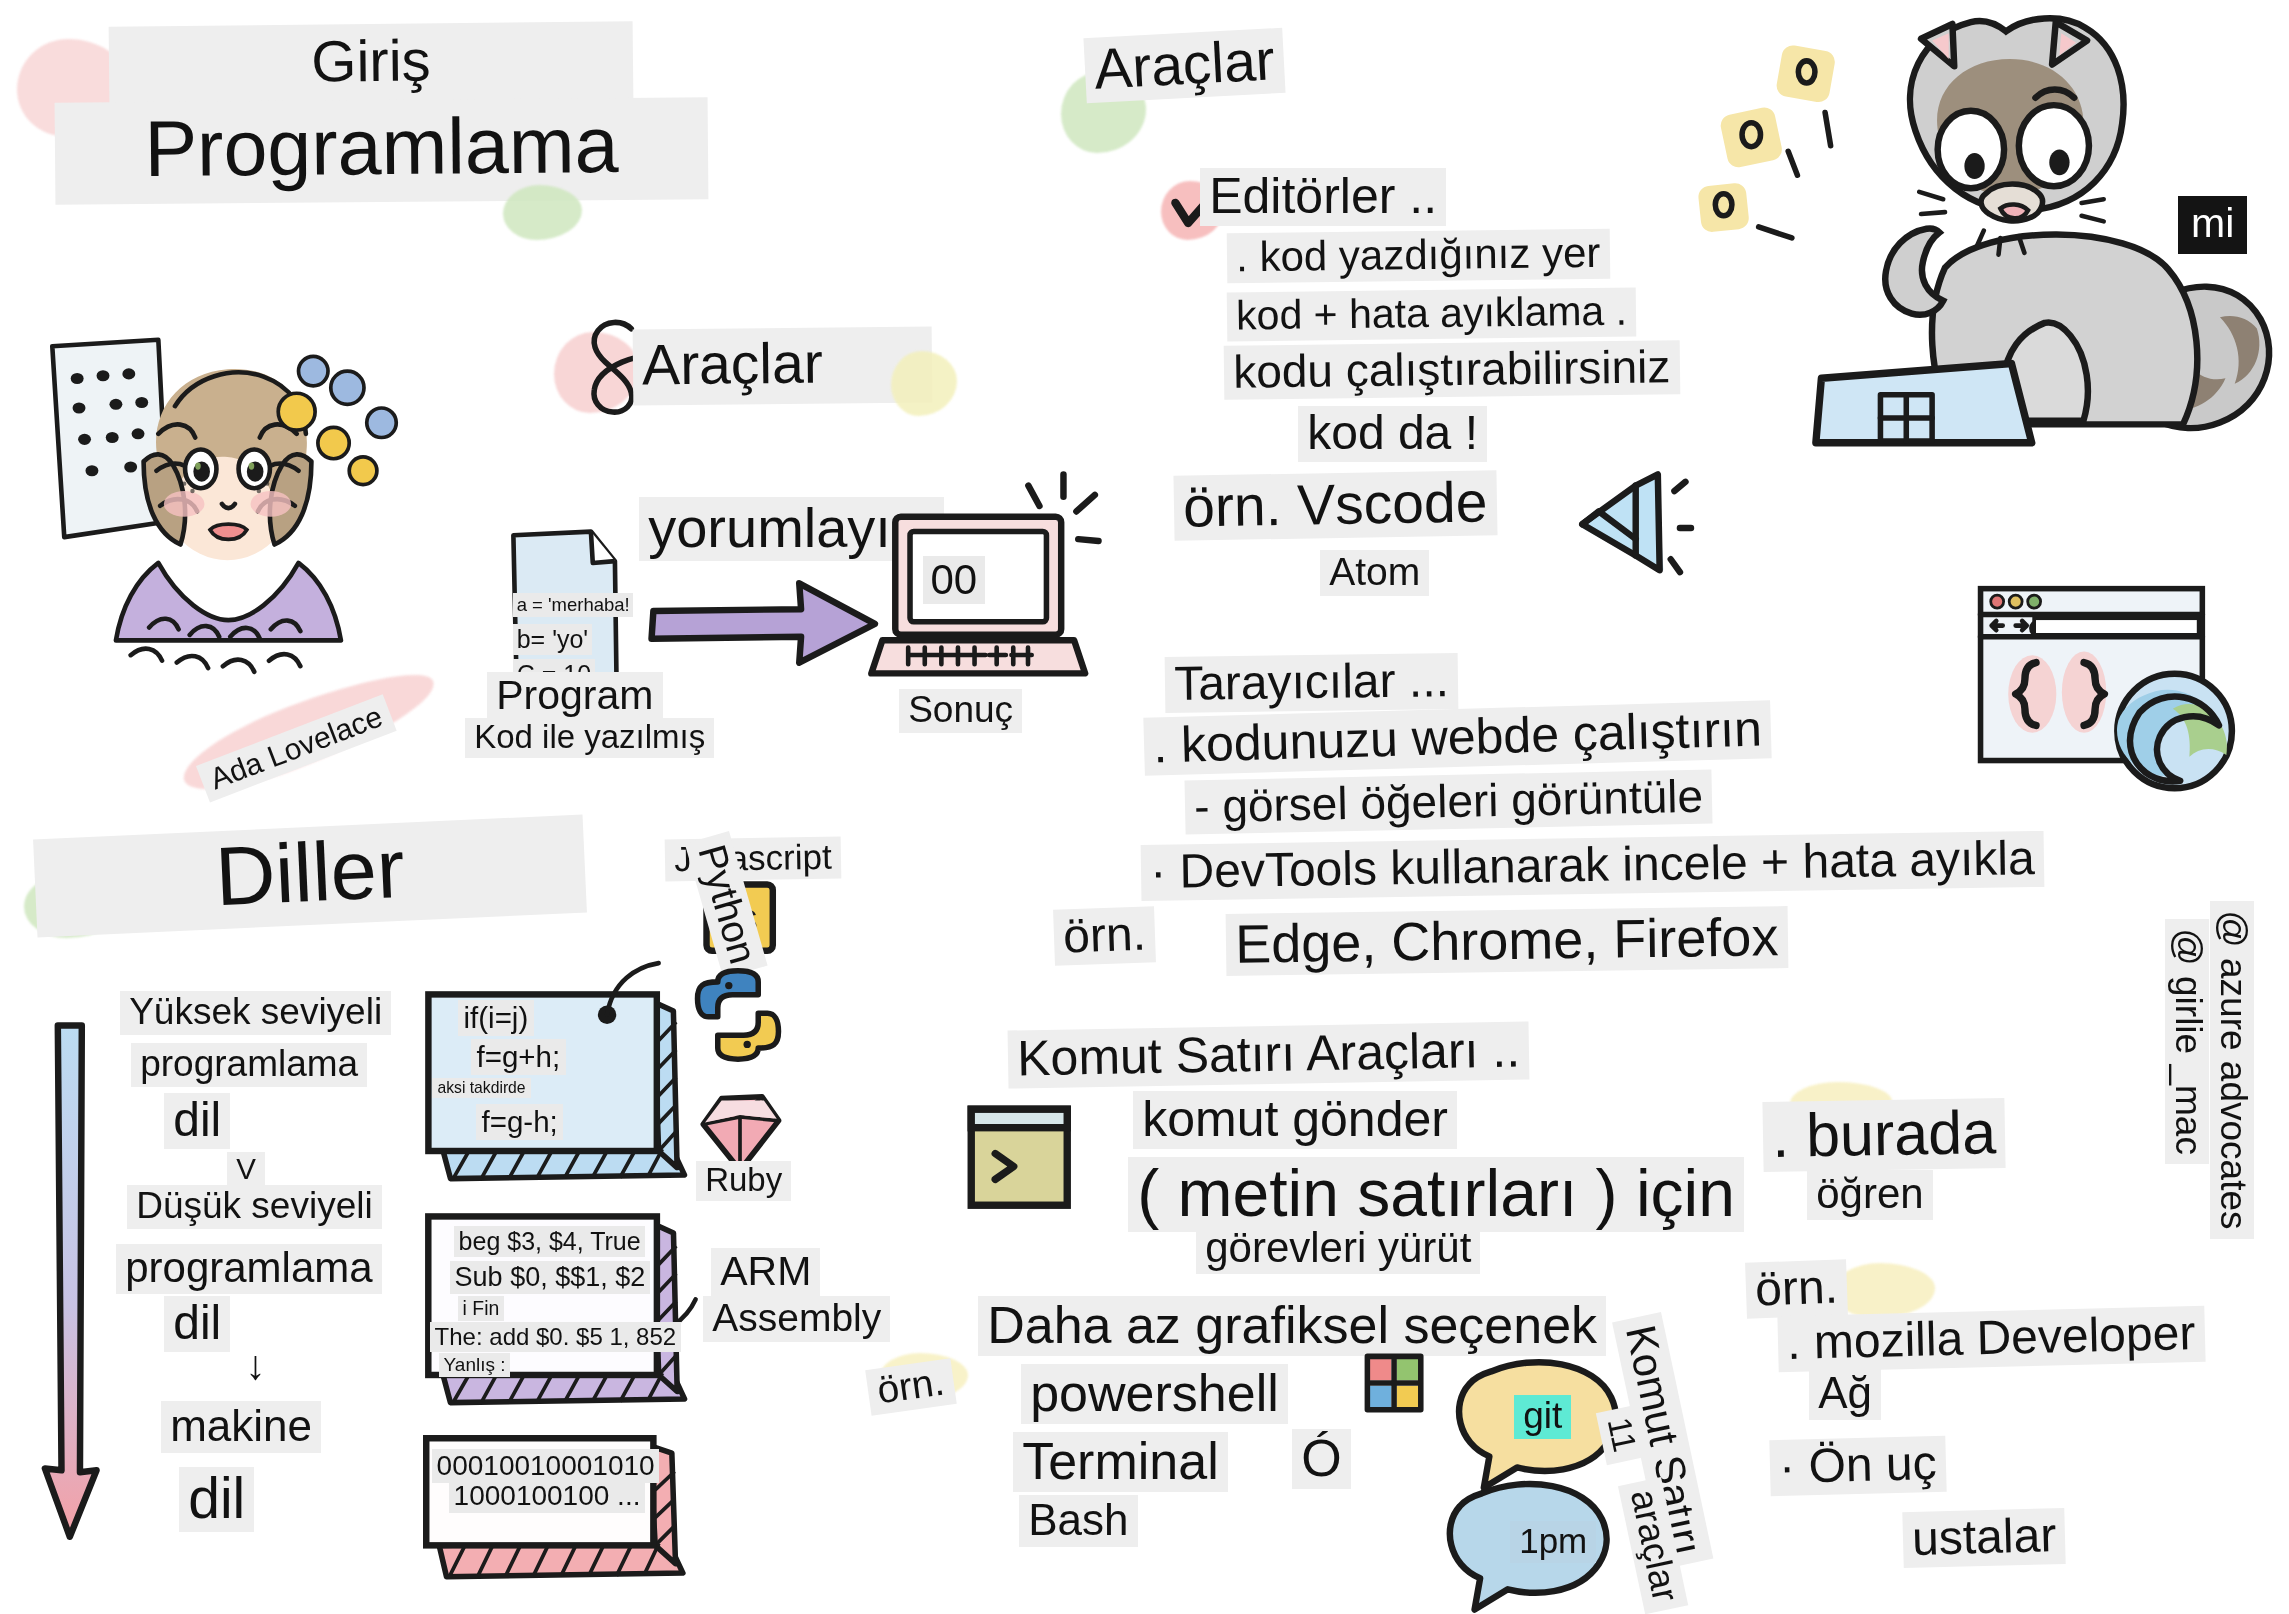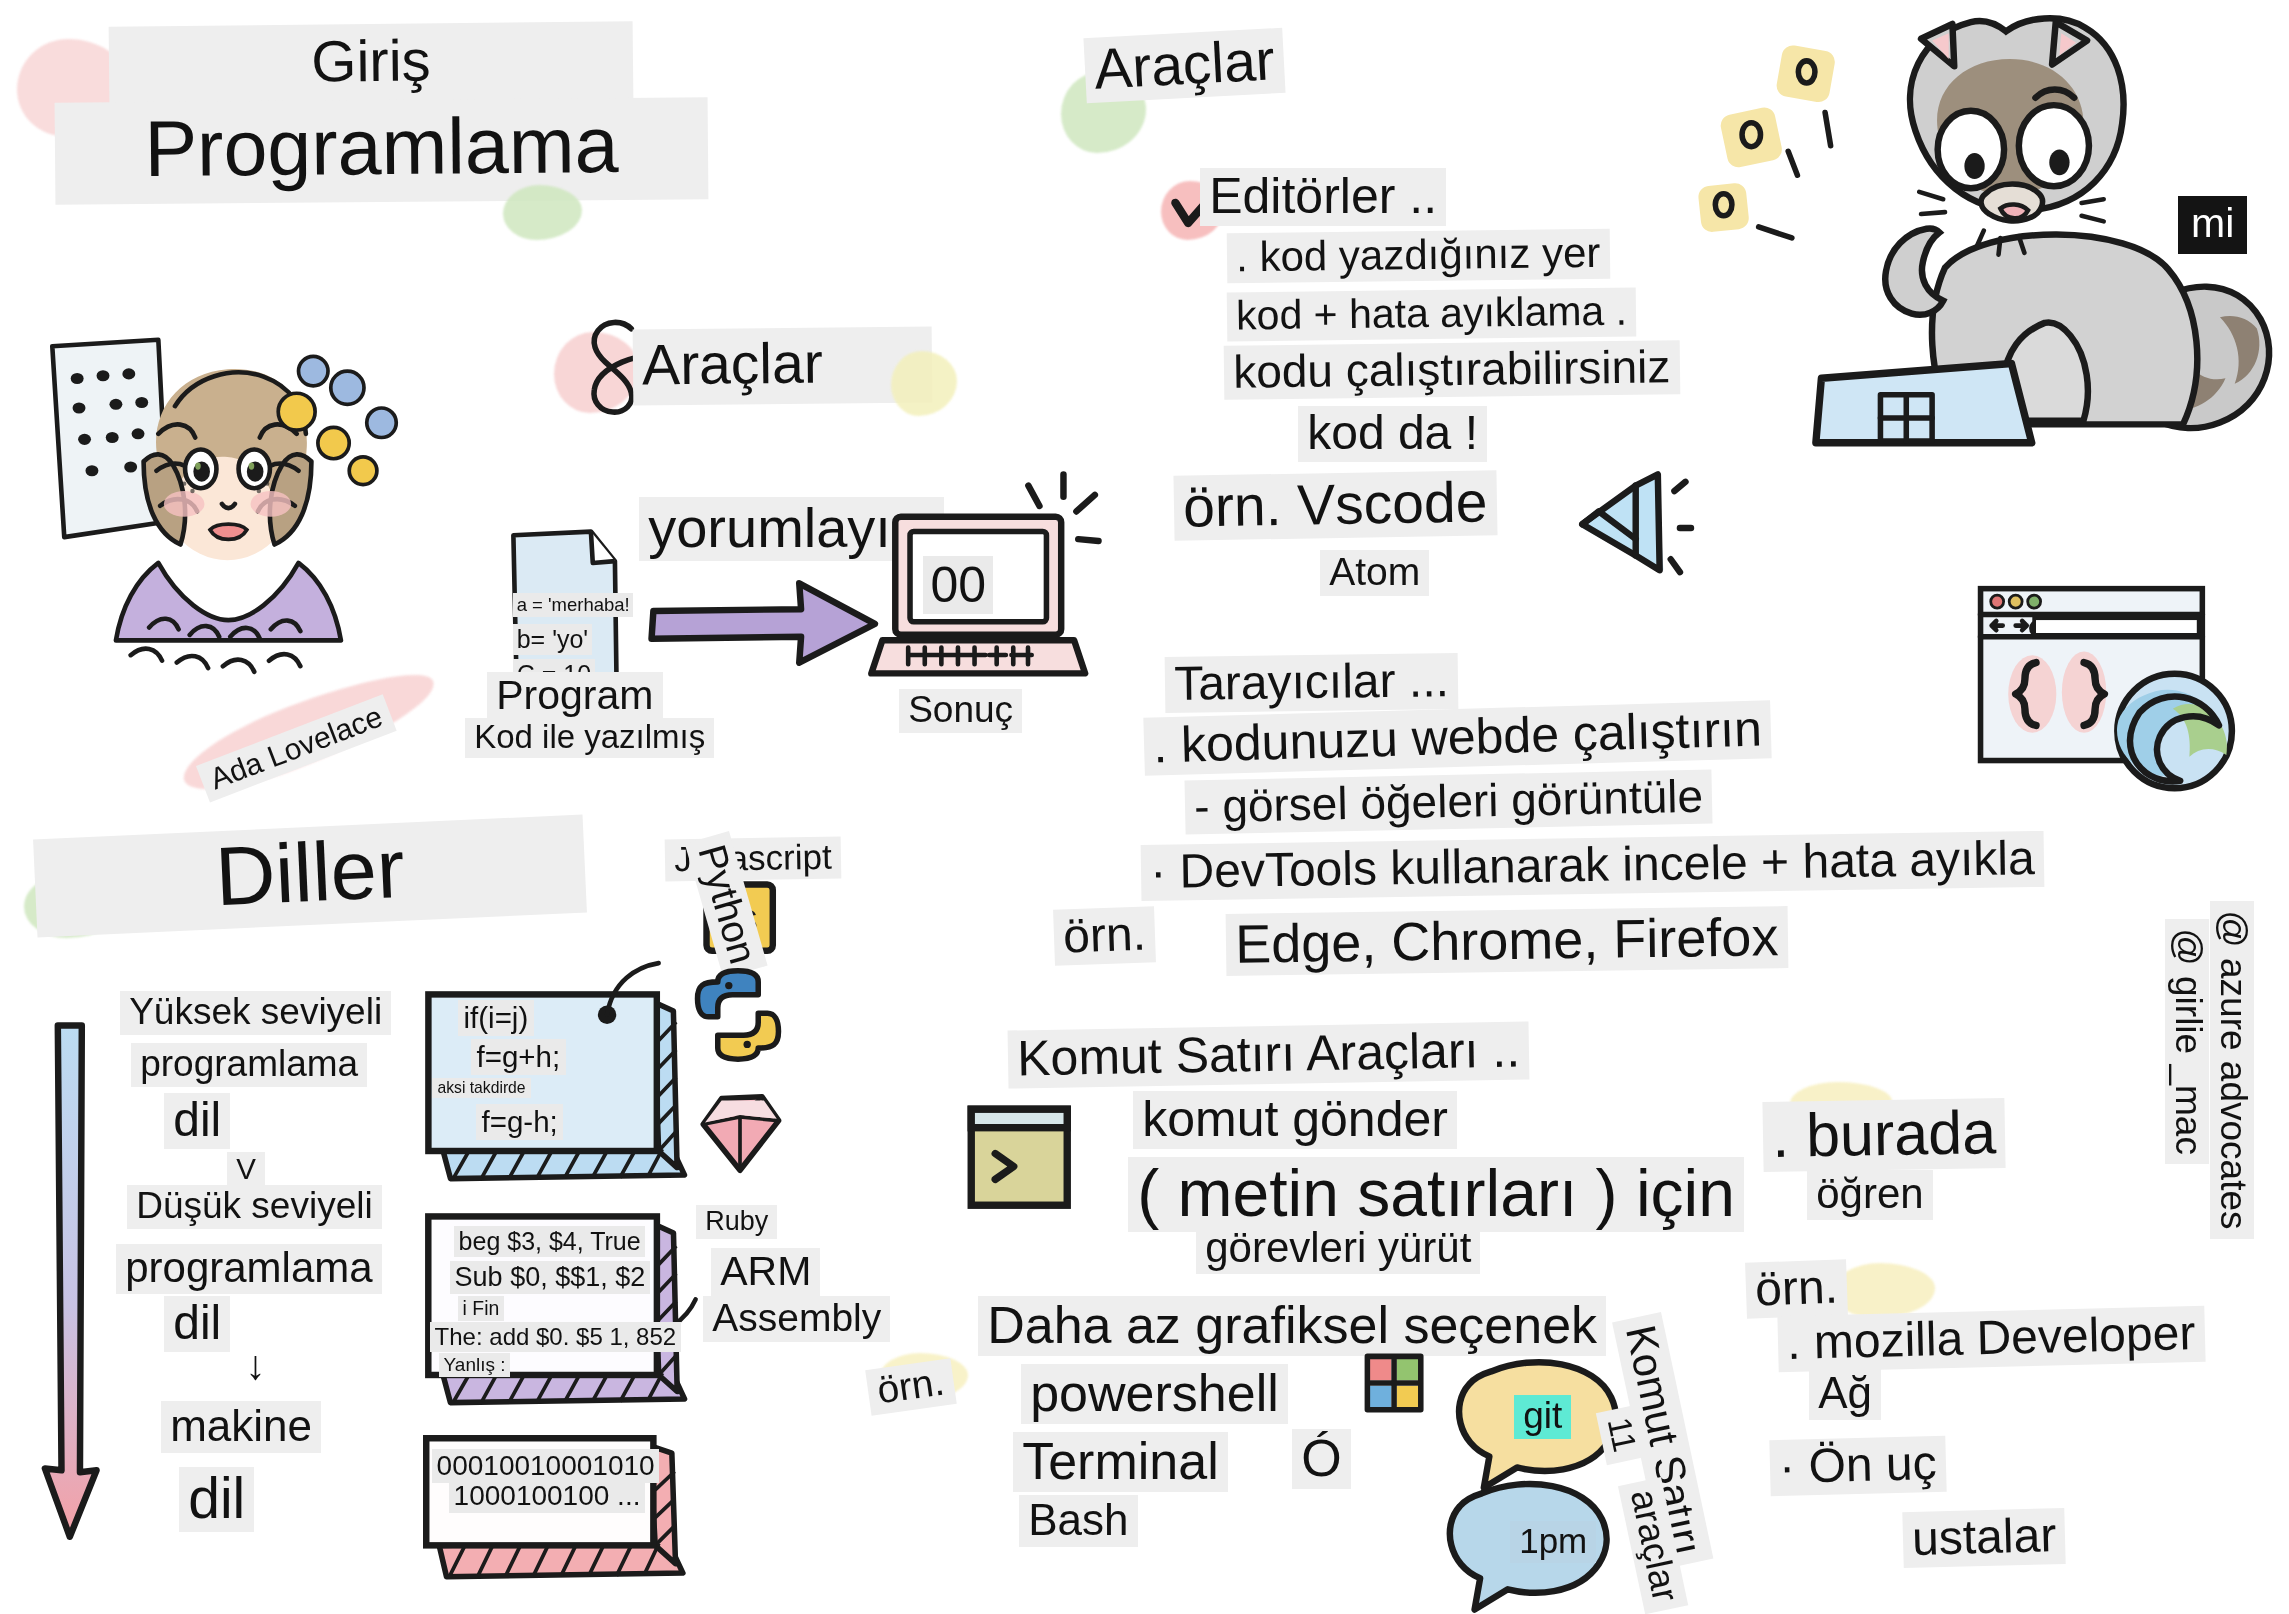--- a/index.html
+++ b/index.html
@@ -178,21 +178,21 @@
       <rect x="22" y="8" width="180" height="128" rx="6" fill="#f7dede" stroke="#1b1b1b" stroke-width="7"></rect>
       <rect x="38" y="24" width="148" height="98" rx="4" fill="#ffffff" stroke="#1b1b1b" stroke-width="6"></rect>
       <path d="M8 142 L216 142 L228 178 L-4 178 Z" fill="#f7dede" stroke="#1b1b1b" stroke-width="7" stroke-linejoin="round"></path>
       <g class="ink" stroke-width="5">
         <path d="M36 158 H120 M36 150 V168 M54 150 V168 M72 150 V168 M90 150 V168 M108 150 V168"></path>
         <path d="M150 150 V168 M166 150 V168 M148 158 H170"></path>
         <path d="M132 150 V168 M124 158 H142"></path>
       </g>
     </svg>
   </div>
-  <div class="code-line" style="left:923px;top:556px;font-size:50px;padding:0 7.4px;">00</div>
+  <div class="code-line" style="left:923px;top:556px;font-size:42px;padding:0 7.4px;">00</div>
   <div class="chip" style="left:899px;top:689px;font-size:37px;">Sonuç</div>
   <div class="panel" style="left:1006px;top:469px;width:102px;height:120px;">
     <svg width="102" height="120" viewBox="0 0 110 130">
       <g class="ink" stroke-width="7">
         <path d="M24 18 L36 40"></path>
           <path d="M62 6 L62 30"></path>
           <path d="M96 28 L76 46"></path>
         <path d="M100 78 L78 76"></path>
       </g>
     </svg>
@@ -381,21 +381,21 @@
   </div>
   <div class="panel" style="left:694px;top:1089px;width:92px;height:89px;">
     <svg width="92" height="89" viewBox="0 0 100 96">
       <path d="M10 38 L30 10 L74 8 L92 34 L50 88 Z" fill="#f2aab4" stroke="#1b1b1b" stroke-width="6" stroke-linejoin="round"></path>
       <g class="ink" stroke-width="4">
         <path d="M10 38 L50 30 L92 34 M30 10 L50 30 M74 8 L50 30 M50 30 L50 88 M10 38 L50 88 M92 34 L50 88"></path>
       </g>
       <path d="M12 36 L50 28 L90 32 L76 12 L30 12 Z" fill="#f7dde1"></path>
     </svg>
   </div>
-  <div class="chip" style="left:696px;top:1161px;font-size:27px;margin-top:44px;">Ruby</div>
+  <div class="chip" style="left:696px;top:1161px;font-size:33px;">Ruby</div>
 
   <div class="card" style="left:417px;top:1198px;width:277px;height:212px;">
     <svg width="277" height="212" viewBox="0 0 300 230">
       <path d="M28 192 L276 188 L290 218 L36 222 Z" fill="#c9b6e0" stroke="#1b1b1b" stroke-width="6" stroke-linejoin="round"></path>
       <path d="M256 28 L278 38 L282 210 L262 192 Z" fill="#c9b6e0" stroke="#1b1b1b" stroke-width="6" stroke-linejoin="round"></path>
       <g stroke="#1b1b1b" stroke-width="4">
         <path d="M40 220 L56 192 M70 221 L86 192 M100 221 L116 192 M130 221 L146 192 M160 221 L176 192 M190 221 L206 192 M220 221 L236 192 M250 220 L266 190"></path>
         <path d="M262 192 L280 172 M262 162 L281 142 M262 132 L281 112 M262 102 L281 82 M262 72 L281 52"></path>
       </g>
       <rect x="12" y="20" width="248" height="172" fill="#fdfcff" stroke="#1b1b1b" stroke-width="7"></rect>

